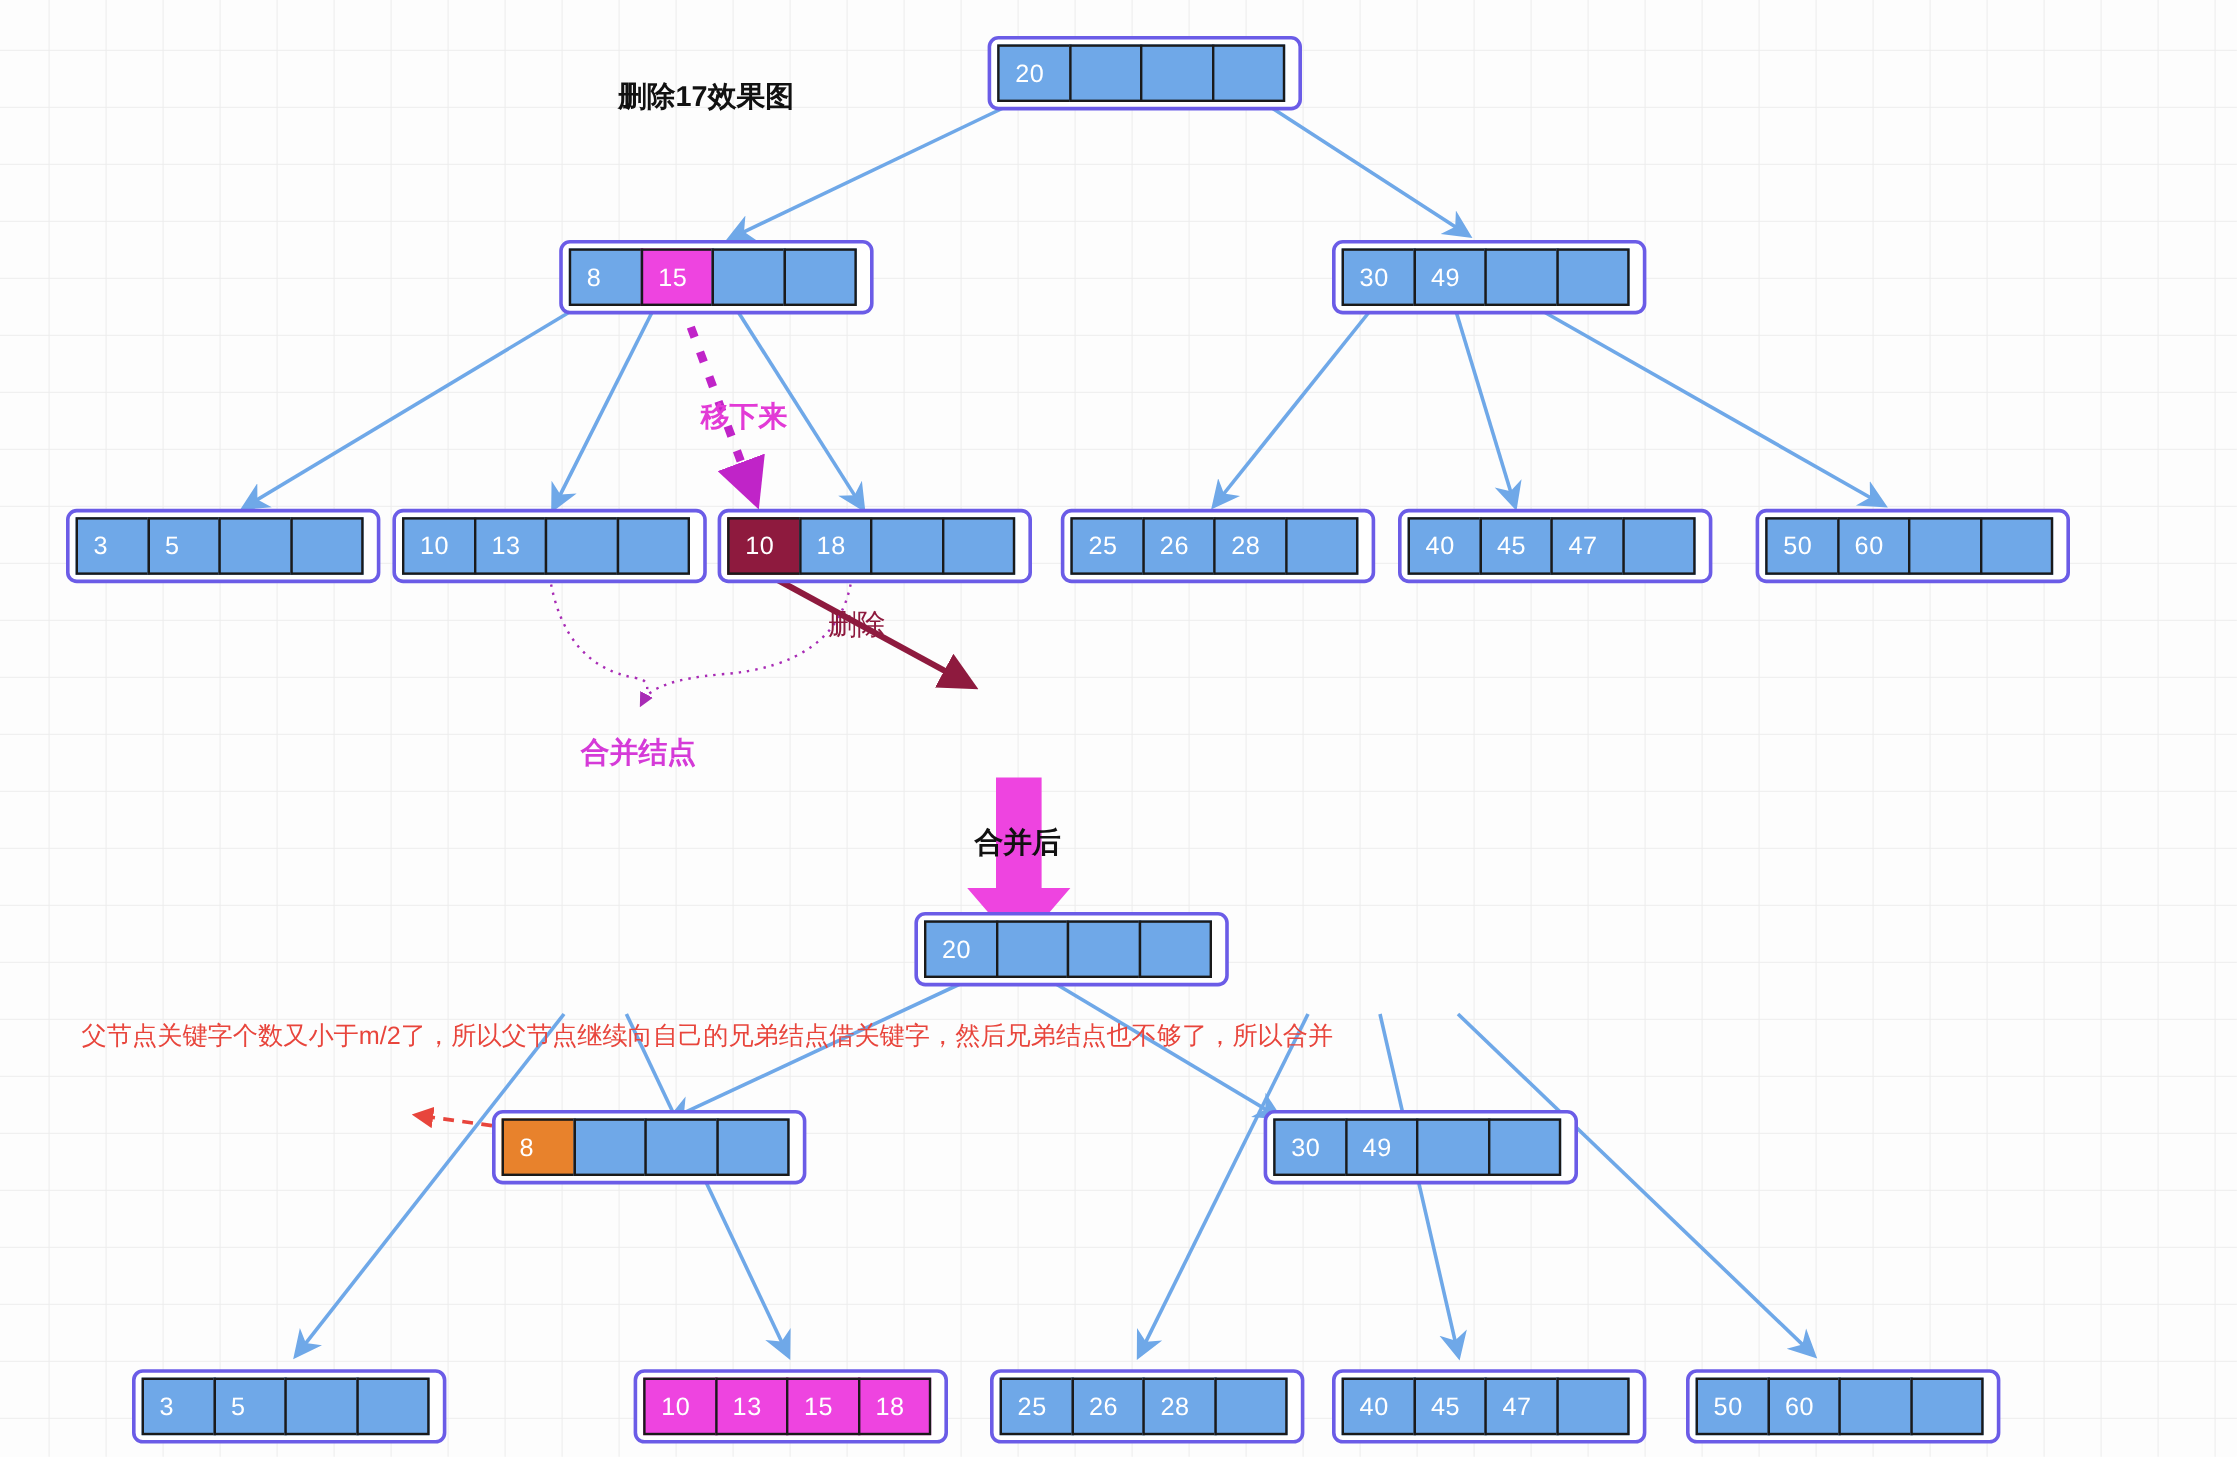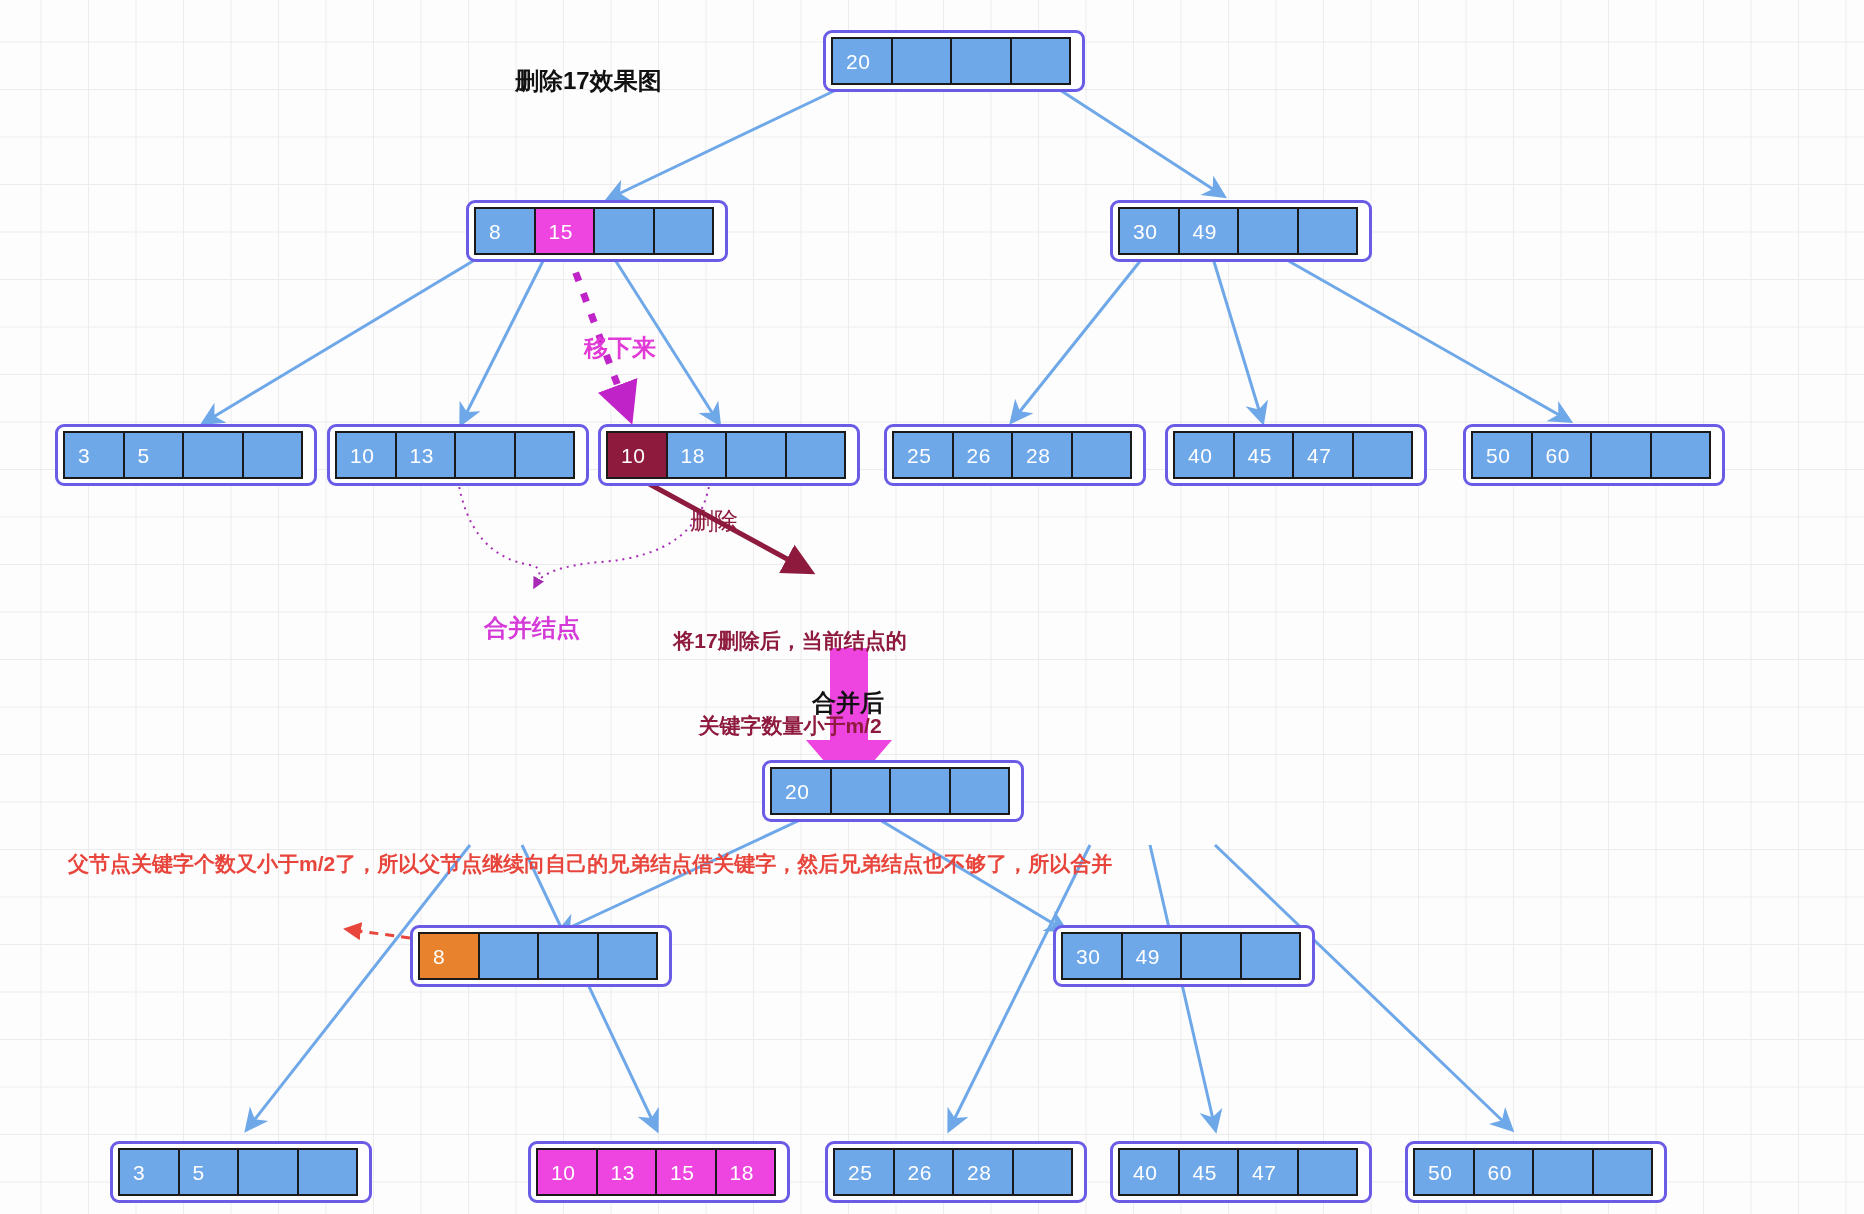--- a/index.html
+++ b/index.html
@@ -92,21 +92,21 @@
     color: #8e1a3e;
   }
   .darkred-note {
     font-size: 21px;
     font-weight: bold;
     color: #8e1a3e;
     text-align: center;
   }
   .red-note {
     font-size: 21px;
-    font-weight: bold;
+    font-weight: normal;
     color: #e8453c;
     line-height: 1.5;
     width: 250px;
   }
   .black-label {
     font-size: 24px;
     font-weight: bold;
     color: #111111;
   }
 </style>
@@ -180,24 +180,20 @@
       <polygon points="830,648 868,648 868,740 892,740 849,790 806,740 830,740" fill="#ee44e0"></polygon>
     </g>
   </svg>
 
   <div class="label title-label" style="left:515px; top:65px;">删除17效果图</div>
 
   <div class="label magenta-label" style="left:584px; top:332px;">移下来</div>
 
   <div class="label darkred-label" style="left:690px; top:505px;">删除</div>
 
-  <div class="label darkred-note" style="left:640px; top:570px; width:300px;">
-    <div>将17删除后，当前结点的</div>
-    <div>关键字数量小于m/2</div>
-  </div>
 
   <div class="label purple-label" style="left:484px; top:612px;">合并结点</div>
 
   <div class="label black-label" style="left:812px; top:687px;">合并后</div>
 
   <div class="label red-note" style="left:68px; top:848px;">父节点关键字个数又小于m/2了，所以父节点继续向自己的兄弟结点借关键字，然后兄弟结点也不够了，所以合并</div>
 
   <div class="node" style="left:823px; top:30px; width:262px; height:62px;">
       <div class="cell" style="width: 25%;">20</div>
       <div class="cell" style="width: 25%;"></div>

